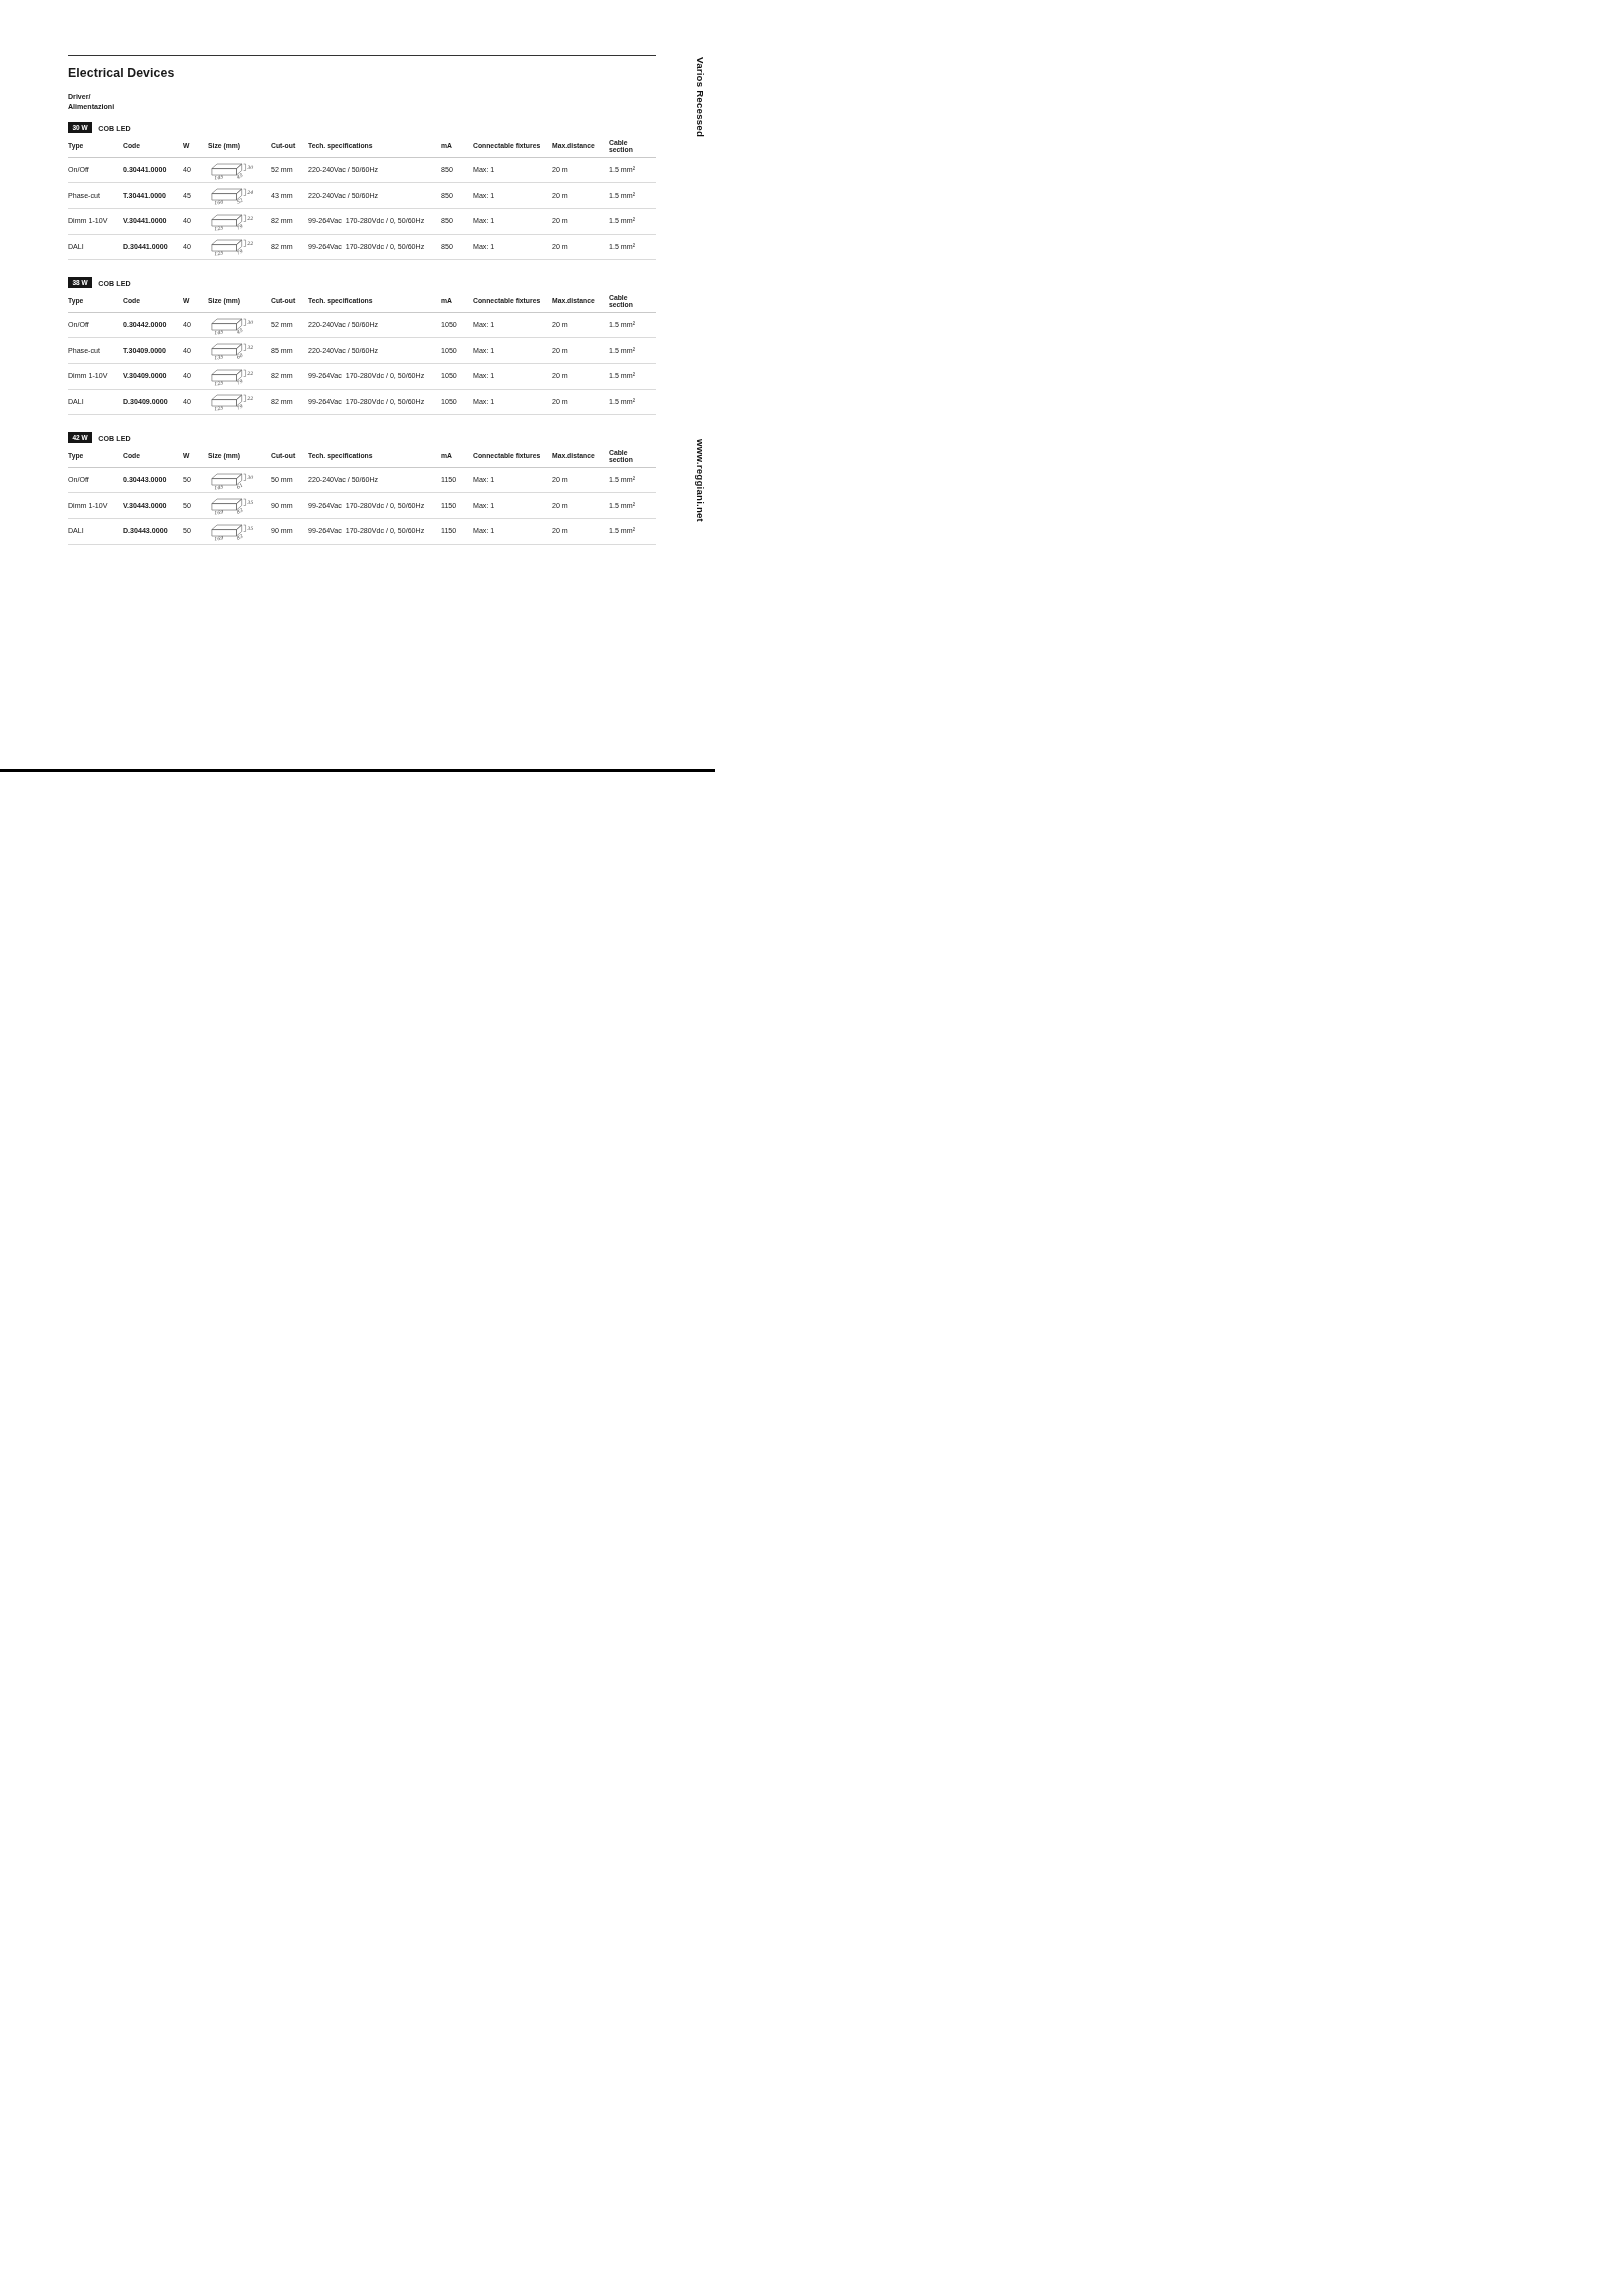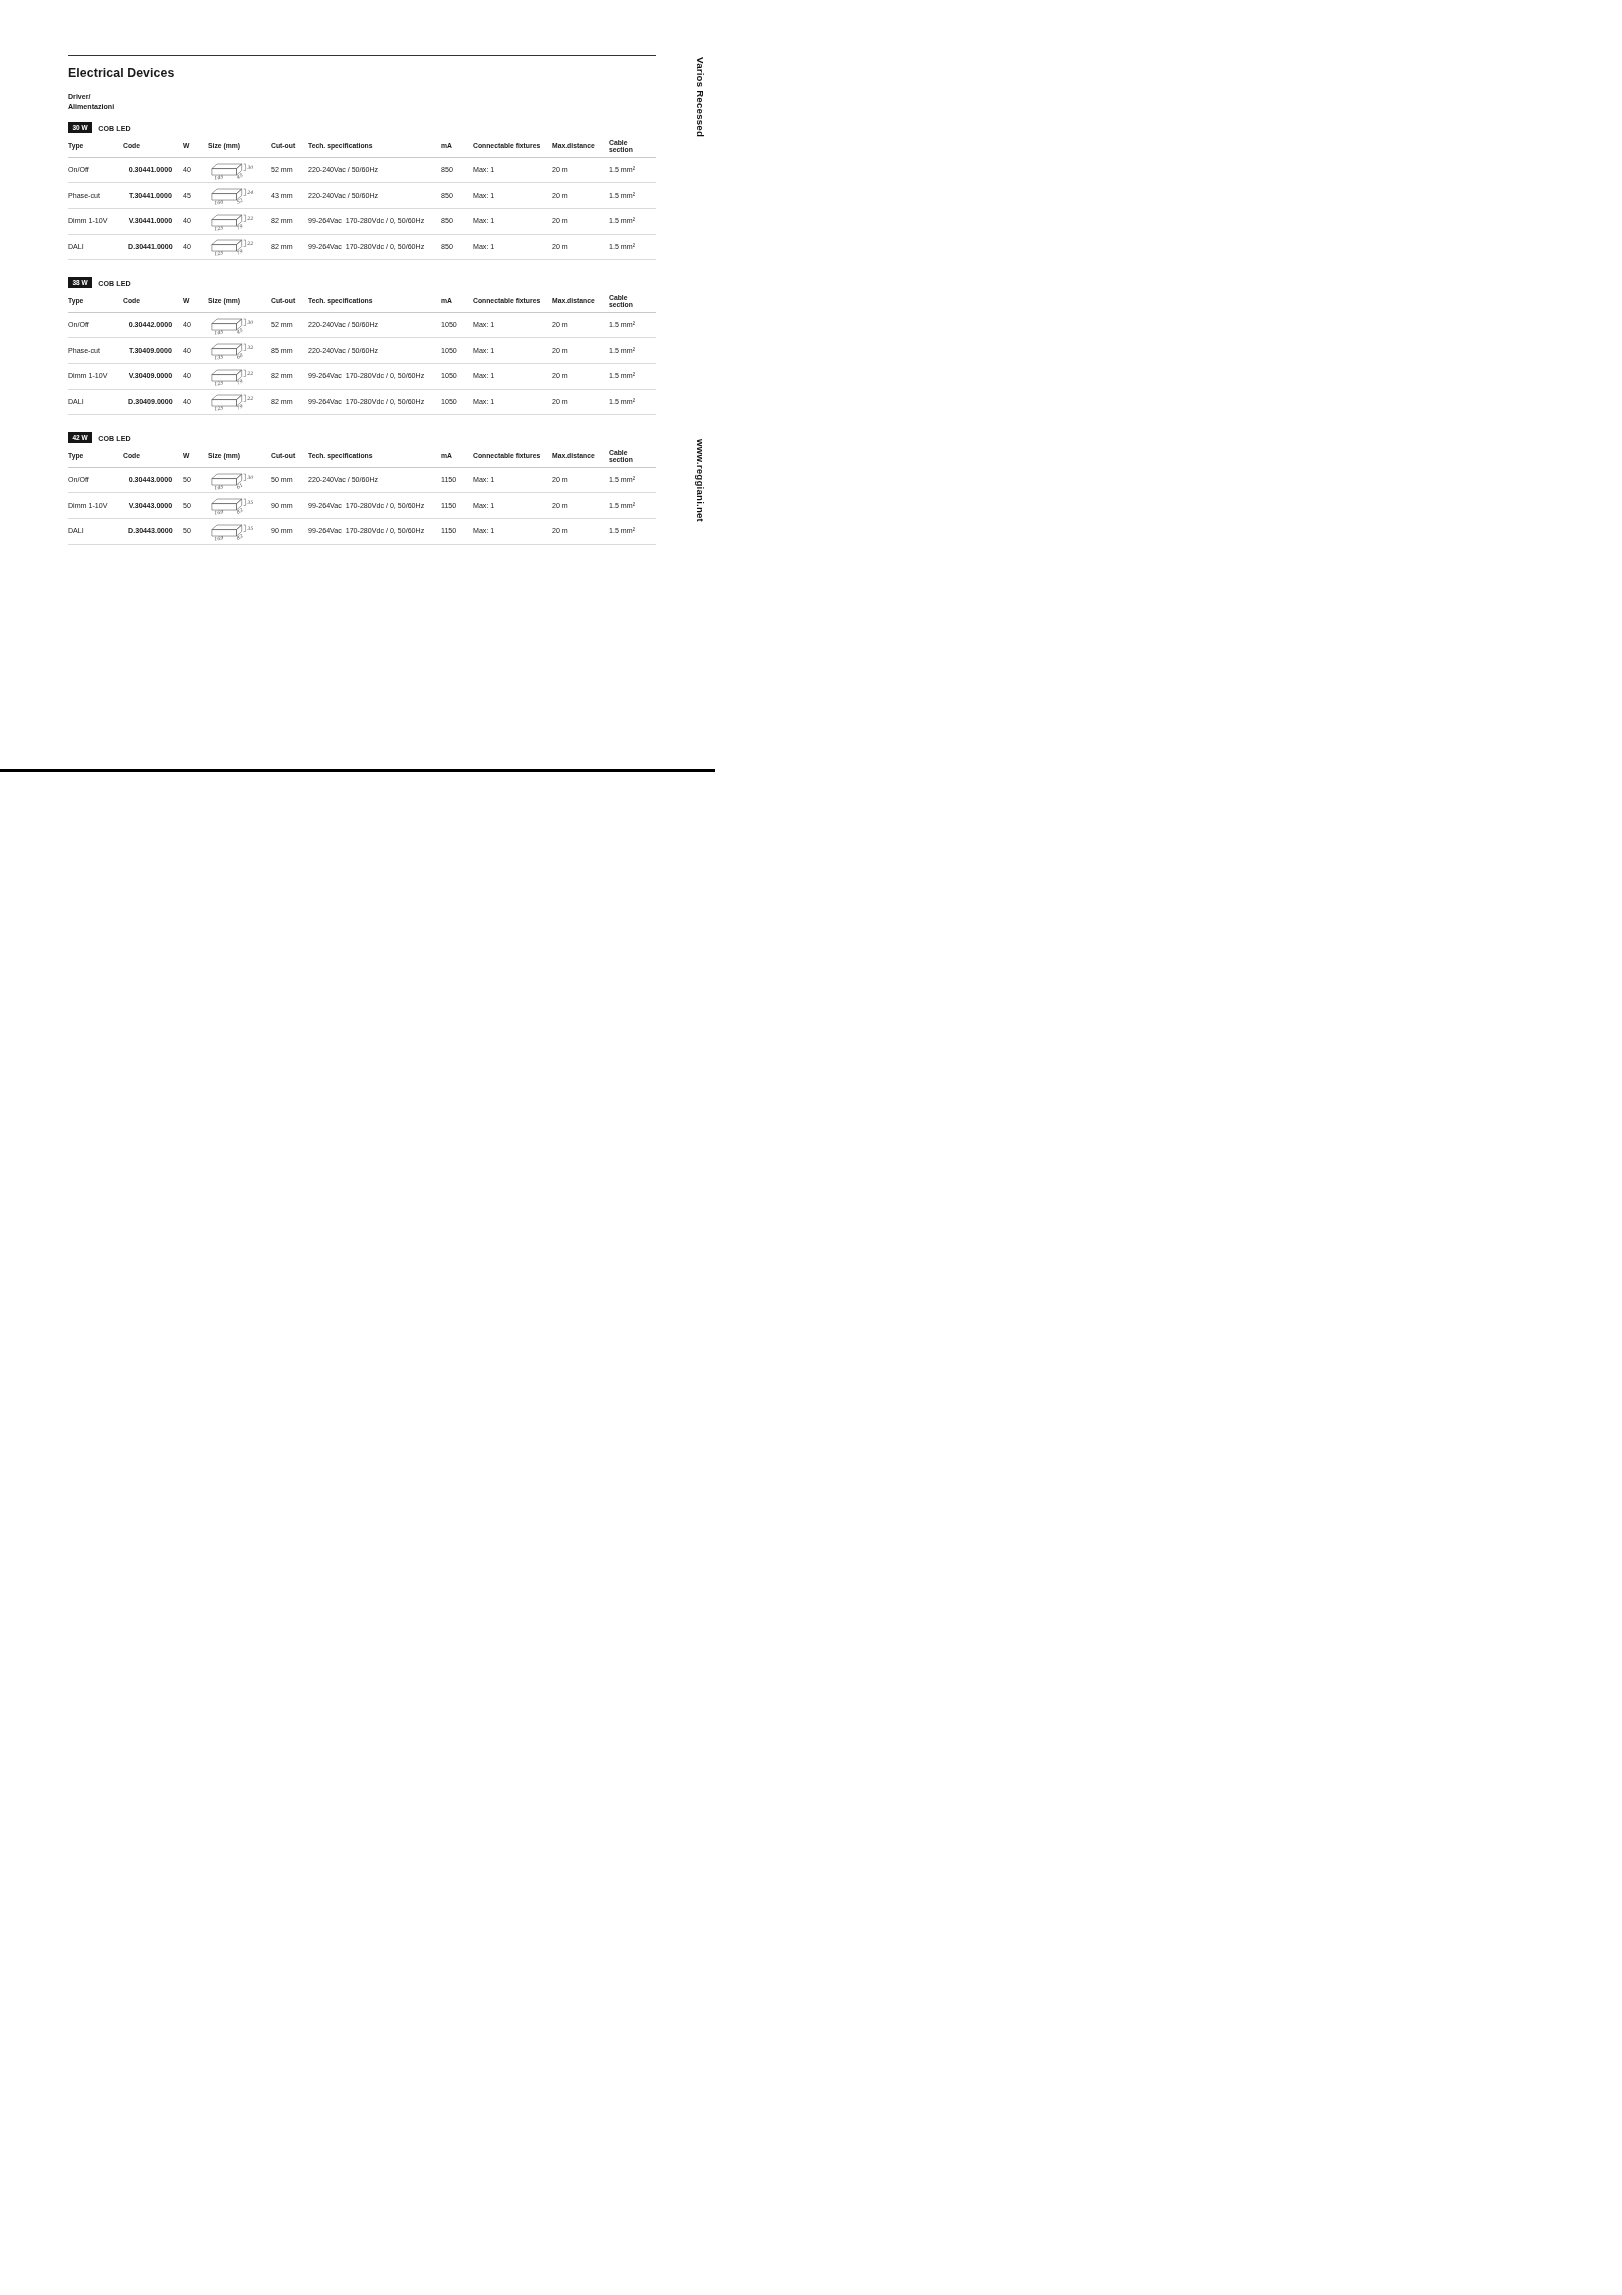--- a/index.html
+++ b/index.html
@@ -22,21 +22,21 @@
   .cob { font-size:7.1px; font-weight:bold; letter-spacing:0.1px; }
   table.spec-table { border-collapse:collapse; table-layout:fixed; width:588px; }
   .spec-table th {
     font-size:6.8px; font-weight:bold; text-align:left;
     padding:1.9px 5.2px 3.9px 0; border-bottom:0.6px solid #c9c9c9;
   }
   .spec-table td {
     font-size:7.1px; padding:1.3px 5.2px 1.3px 0; height:22px;
     border-bottom:0.6px solid #dadada; vertical-align:middle;
   }
-  .spec-table td.code { font-weight:bold;text-align:center; }
+  .spec-table td.code { font-weight:bold; }
   .spec-table td.tech { white-space:pre;margin-left:36px; }
   .size-cell svg { display:block; }
   .page-number {
     position:absolute; top:961px; left:68px; width:588px;
     text-align:center; font-size:29px; letter-spacing:0.6px; color:#141414;
   }
   .side-text {
     position:absolute; right:9px;
     writing-mode:vertical-rl;
     font-weight:bold; font-size:9.7px; letter-spacing:0.2px; color:#101010;

